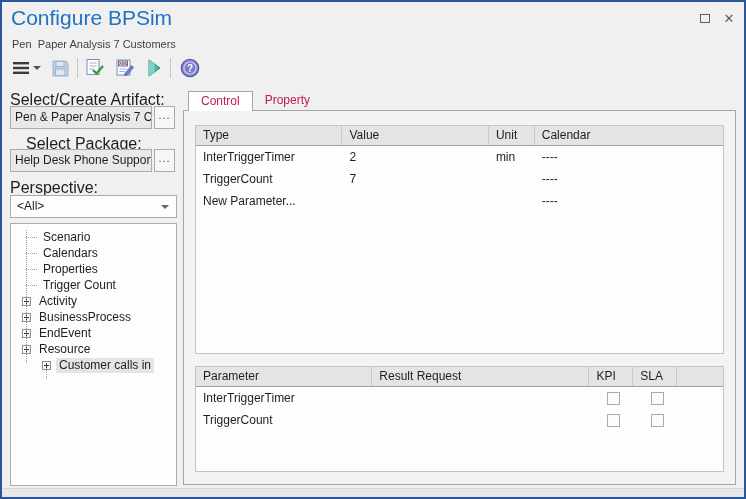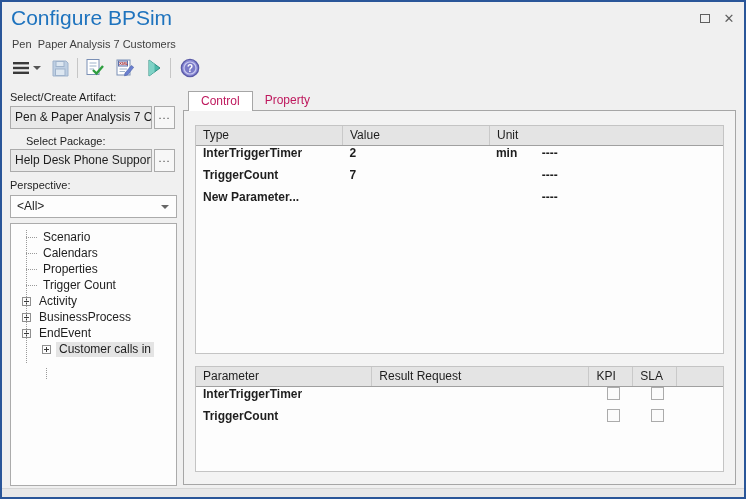--- a/index.html
+++ b/index.html
@@ -21,21 +21,21 @@
   .btn-close { left:718px; font-size:13px; }
   .max-glyph { width:10px; height:9px; border:1px solid #5F5F5F; }
 
   
   .toolbar { position:absolute; left:8px; top:53px; height:26px; display:flex; align-items:center; }
   .tbtn { height:24px; display:flex; align-items:center; justify-content:center; padding:0 2px; }
   .tsep { width:1px; height:20px; background:#C6C6C6; margin:0 5px; }
   .caret-down { width:0; height:0; border-left:4px solid transparent; border-right:4px solid transparent; border-top:4px solid #555; margin-left:3px; }
 
   
-  .lbl { position:absolute; font-size:11px; color:#1E1E1E; }
+  .lbl { position:absolute; font-size:16px; color:#1E1E1E; }
   .field {
     position:absolute; height:23px; background:#E9E9E9; border:1px solid #ABABAB;
     line-height:21px; padding:0 4px; white-space:nowrap; overflow:hidden; color:#1E1E1E;
   }
   .browse {
     position:absolute; width:21px; height:23px; background:#F7F7F7; border:1px solid #ABABAB;
     text-align:center; line-height:17px; color:#444; font-size:11px; letter-spacing:1px;
   }
   .combo {
     position:absolute; left:8px; top:193px; width:167px; height:23px; background:#FDFDFD;
@@ -61,21 +61,21 @@
   .groupbox { position:absolute; left:181px; top:108px; width:553px; height:375px; border:1px solid #A6A6A6; background:#F3F3F3; }
   .tabbar { position:absolute; left:186px; top:89px; height:20px; display:flex; z-index:3; }
   .tab { padding:0 12px; line-height:19px; height:19px; color:#be185d; }
   .tab.active { background:#FFFFFF; border:1px solid #A6A6A6; border-bottom:none; height:20px; }
 
   
   .dtable { position:absolute; background:#FDFDFD; border:1px solid #C4C4C4; }
   .thead { display:flex; height:20px; background:#E4E4E4; border-bottom:1px solid #A0A0A0; }
   .th { line-height:19px; padding-left:7px; color:#1E1E1E; border-right:1px solid #C9C9C9; overflow:hidden; white-space:nowrap; }
   .th:last-child { border-right:none; }
-  .trow { display:flex; height:22px; align-items:flex-start;font-weight:bold; }
+  .trow { display:flex; height:22px; align-items:center; }
   .td { padding-left:7px; overflow:hidden; white-space:nowrap; color:#1E1E1E; }
   .td.cb-cell { display:flex; align-items:center; justify-content:center; padding-left:0; }
   .checkbox { width:13px; height:13px; border:1px solid #ABABAB; background:#FBFBFB; }
 
   .footer { position:absolute; left:0; right:0; bottom:0; height:9px; background:#E8E8E8; border-top:1px solid #D6D6D6; }
 
   svg { display:block; }
 </style>
 </head>
 <body>
@@ -192,39 +192,44 @@
         </div>
         <div class="tree-row">
           <span class="exp plus exp-d0"></span>
           <span class="tree-label">BusinessProcess</span>
         </div>
         <div class="tree-row">
           <span class="exp plus exp-d0"></span>
           <span class="tree-label">EndEvent</span>
         </div>
         <div class="tree-row">
+          <span class="exp plus exp-d0"></span>
+          <span class="tree-label">Resource</span>
+        </div>
+        <div class="tree-row">
           <span class="exp plus exp-d1"></span>
           <span class="tree-label selected">Customer calls in</span>
         </div>
         <div class="vguide" style="left: 15px; top: 6px; height: 134px;"></div>
         <div class="vguide" style="left: 35px; top: 144px; height: 12px;"></div>
       </div>
   </div>
 
   <div class="tabbar" id="tab-bar">
       <div class="tab active">Control</div>
       <div class="tab">Property</div>
     </div>
   <div class="groupbox"></div>
 
   <div class="dtable" id="control-table" style="left:193px; top:123px; width:529px; height:229px;">
       <div class="thead">
         <div class="th" style="width: 147px;">Type</div>
         <div class="th" style="width: 147px;">Value</div>
         <div class="th" style="width: 46px;">Unit</div>
+        <div class="th" style="width: 189px;">Calendar</div>
       </div>
       <div class="trow">
         <div class="td" style="width: 147px;">InterTriggerTimer</div>
         <div class="td" style="width: 147px;">2</div>
         <div class="td" style="width: 46px;">min</div>
         <div class="td" style="width: 189px;">----</div>
       </div>
       <div class="trow">
         <div class="td" style="width: 147px;">TriggerCount</div>
         <div class="td" style="width: 147px;">7</div>

